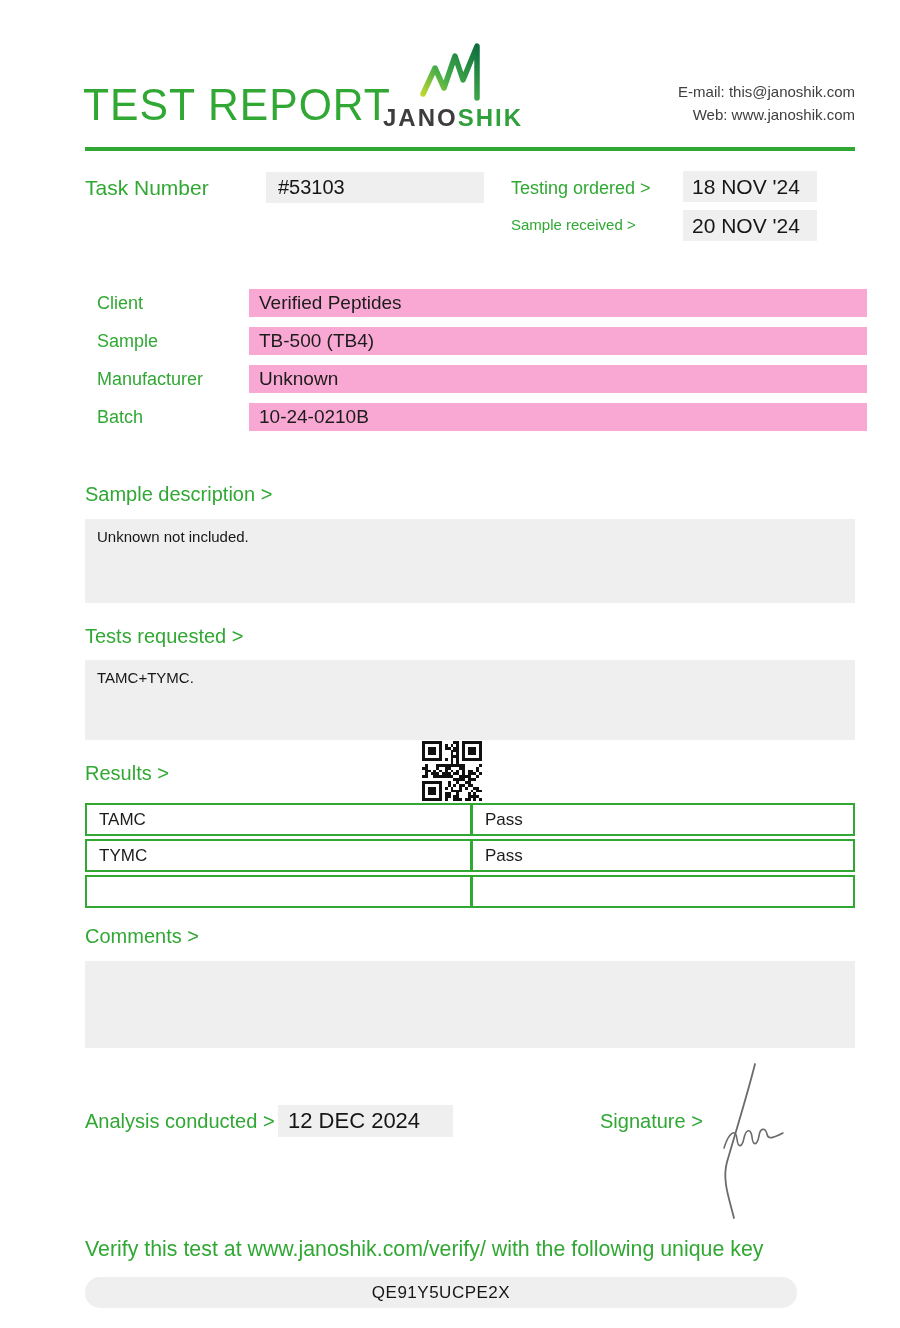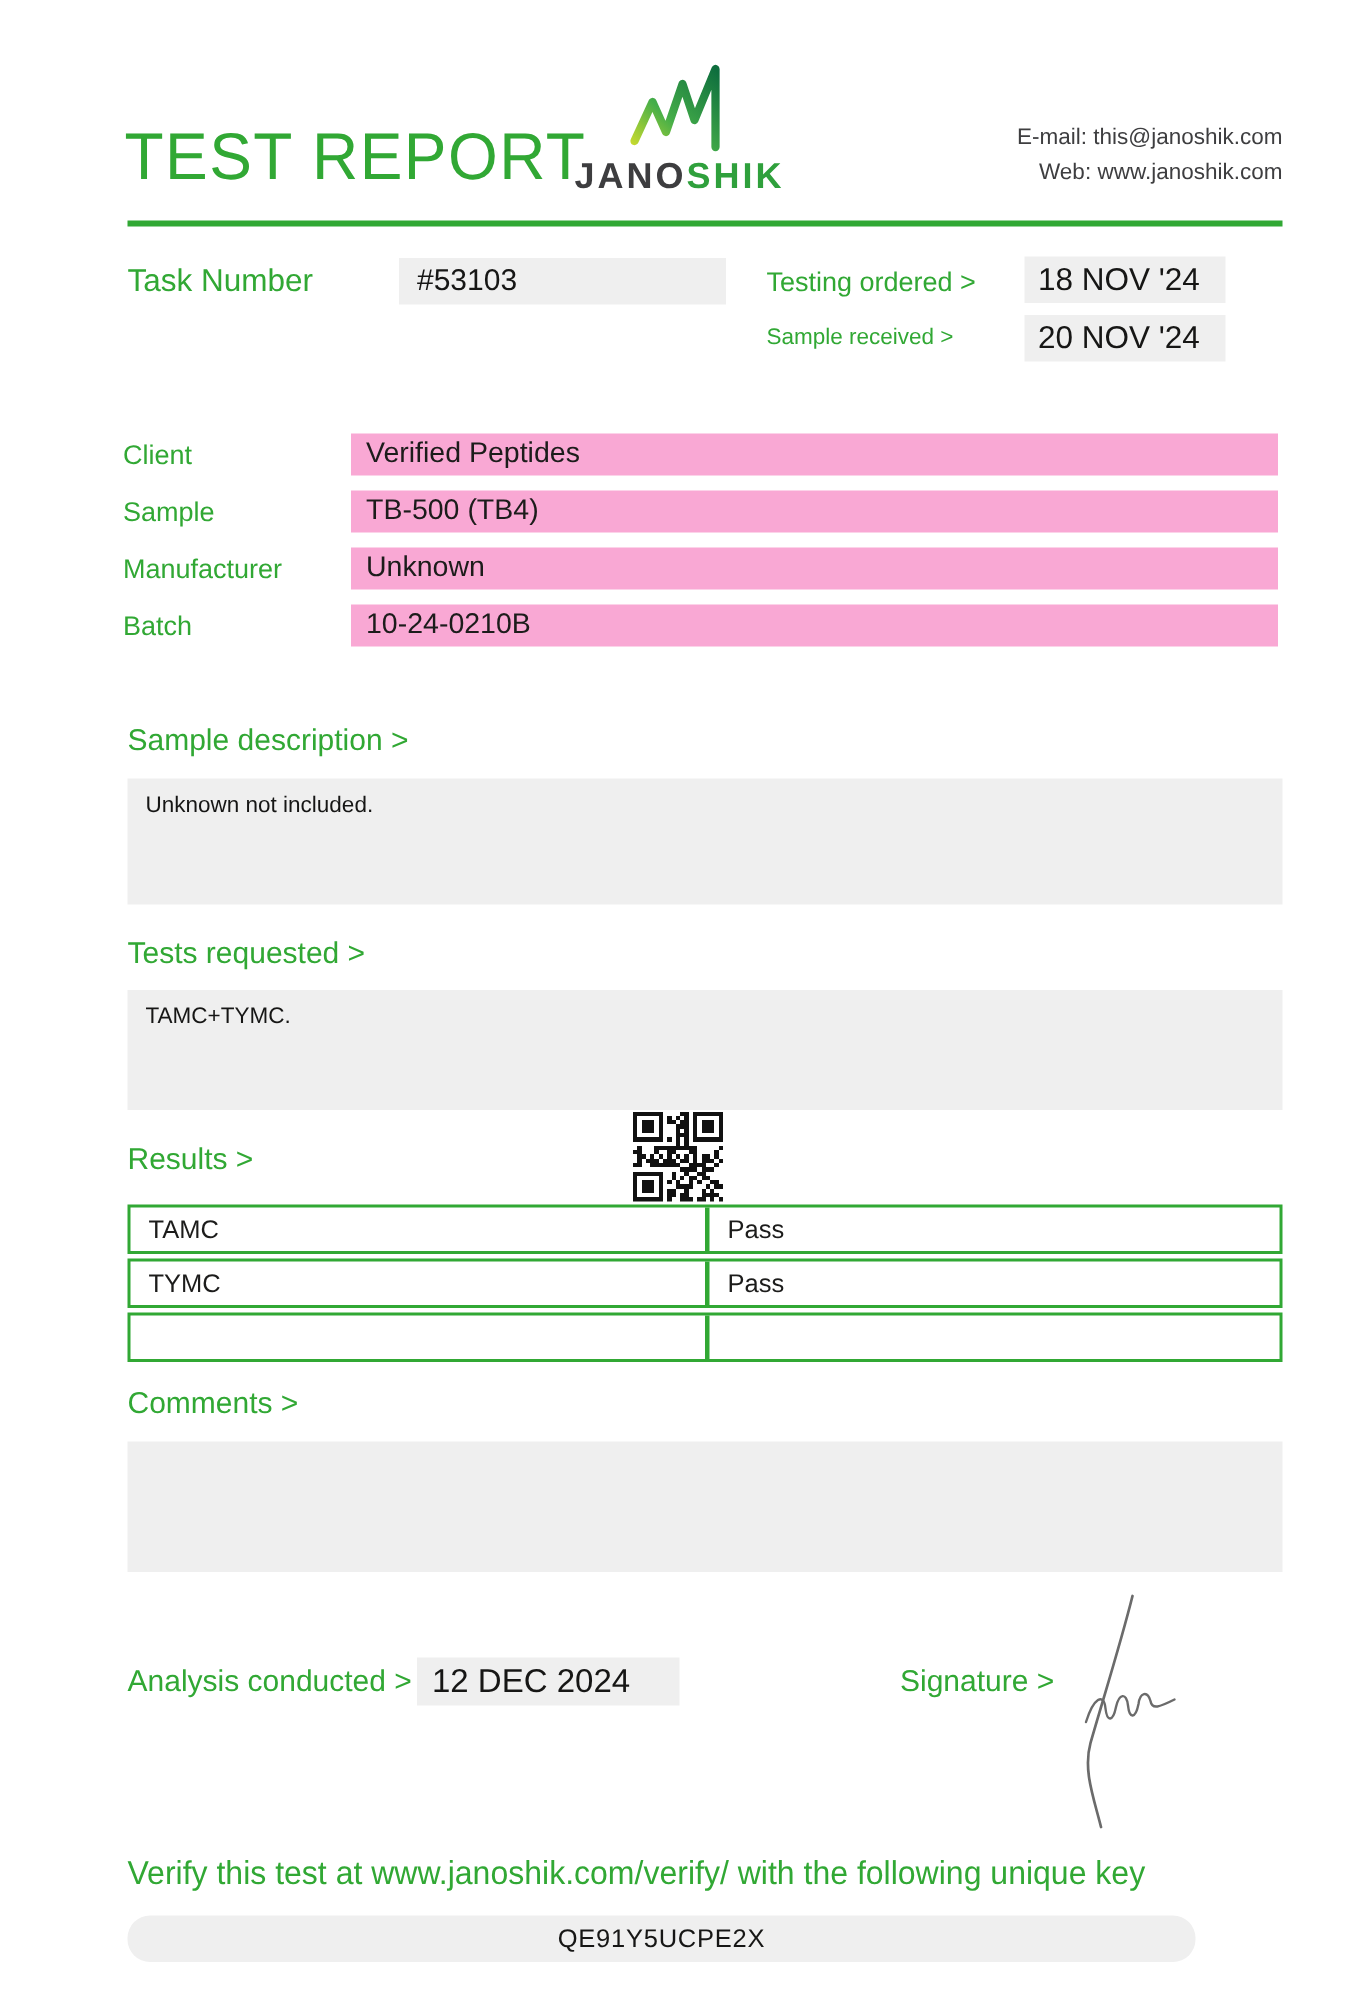--- a/index.html
+++ b/index.html
@@ -24,21 +24,21 @@
   
   .task-label { left:85px; top:176px; font-size:21px; color:#31a834; }
   .graybox { background:#efefef; color:#161615; display:flex; align-items:center; }
   .task-box { left:237px; top:172px; width:218px; height:31px; font-size:20px; padding-left:12px;margin-left:29px; }
   .ord-label { left:511px; top:178px; font-size:18px; color:#31a834; white-space:nowrap; }
   .ord-box  { left:683px; top:171px; width:134px; height:31px; font-size:21px; padding-left:9px; white-space:nowrap; }
   .rec-label { left:511px; top:216px; font-size:15px; color:#31a834; white-space:nowrap; }
   .rec-box  { left:683px; top:210px; width:134px; height:31px; font-size:21px; padding-left:9px; white-space:nowrap; }
 
   
-  .fields { left:82px; top:289px; width:770px; }
+  .fields { left:97px; top:289px; width:770px; }
   .field-row { display:flex; align-items:center; margin-bottom:10px; height:28px; }
   .field-label { width:152px; font-size:18px; color:#31a834; flex:none; }
   .field-value { flex:1; height:28px; background:#f9a8d4; font-size:19px; display:flex; align-items:center; padding-left:10px; }
 
   
   .sec-head { font-size:20px; color:#31a834; white-space:nowrap; }
   .desc-head  { left:85px; top:483px; }
   .desc-box   { left:85px; top:519px; width:770px; height:84px; align-items:flex-start; padding:9px 12px; font-size:15px; }
   .tests-head { left:85px; top:625px; }
   .tests-box  { left:85px; top:660px; width:770px; height:80px; align-items:flex-start; padding:9px 12px; font-size:15px; }

